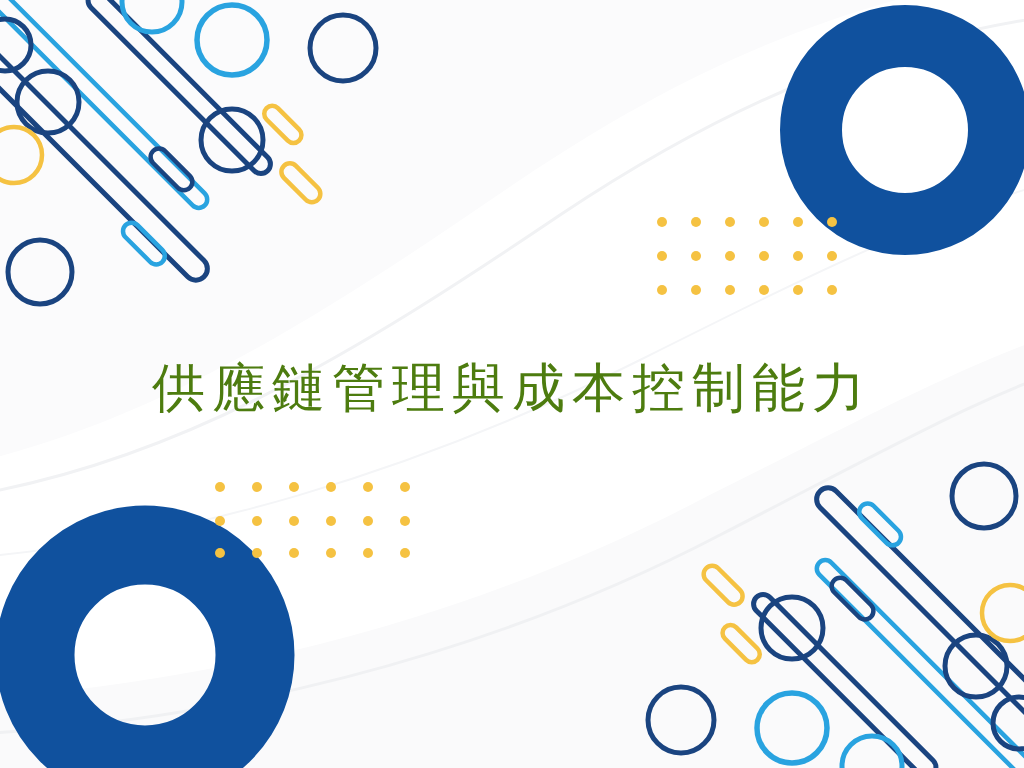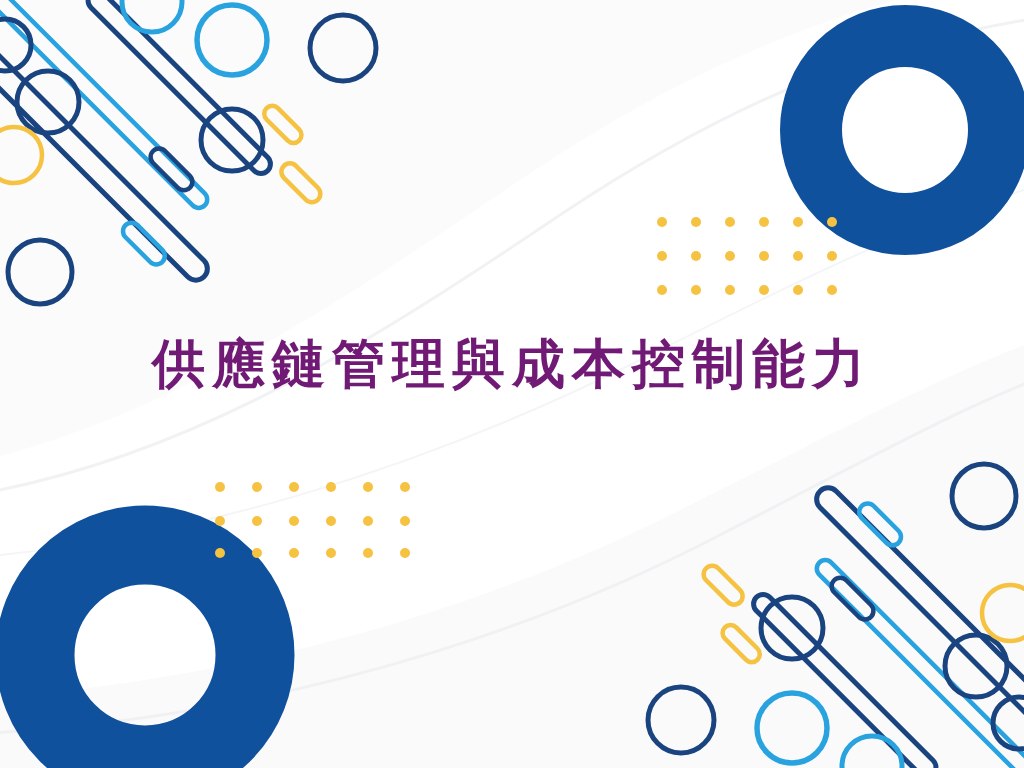--- a/index.html
+++ b/index.html
@@ -28,25 +28,26 @@
     left: 0;
     top: 336px;
     width: 1024px;
     text-align: center;
     z-index: 20;
   }
   .title-text {
     display: inline-block;
     font-family: "Liberation Sans", "DejaVu Sans", sans-serif;
     font-size: 53px;
-    font-weight: bold;
+    font-weight: normal;
     letter-spacing: 7px;
     line-height: 1.05;
-    color: #701a75;
+    color: #4d7c0f;
     white-space: nowrap;
+    margin-top: 24px;
   }
 </style>
 </head>
 <body>
 
 <div id="slide">
 
   <svg id="bg-layer" viewBox="0 0 1024 768" width="1024" height="768" xmlns="http://www.w3.org/2000/svg">
     <rect x="0" y="0" width="1024" height="768" fill="#ffffff"></rect>
     <path d="M -60 470 C 150 430 330 310 520 180 C 700 60 860 -10 1100 -40 L 1100 -120 L -60 -120 Z" fill="#fbfbfc"></path>

